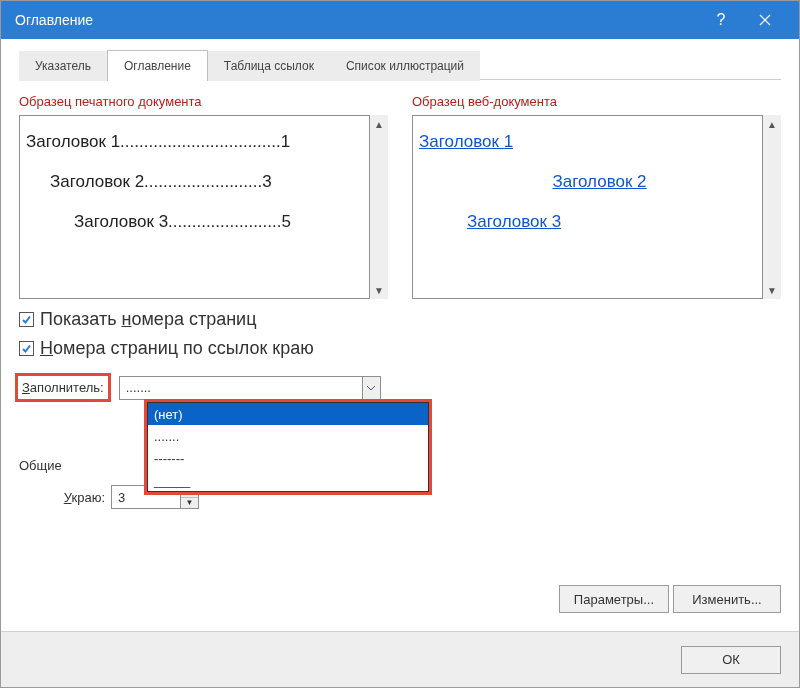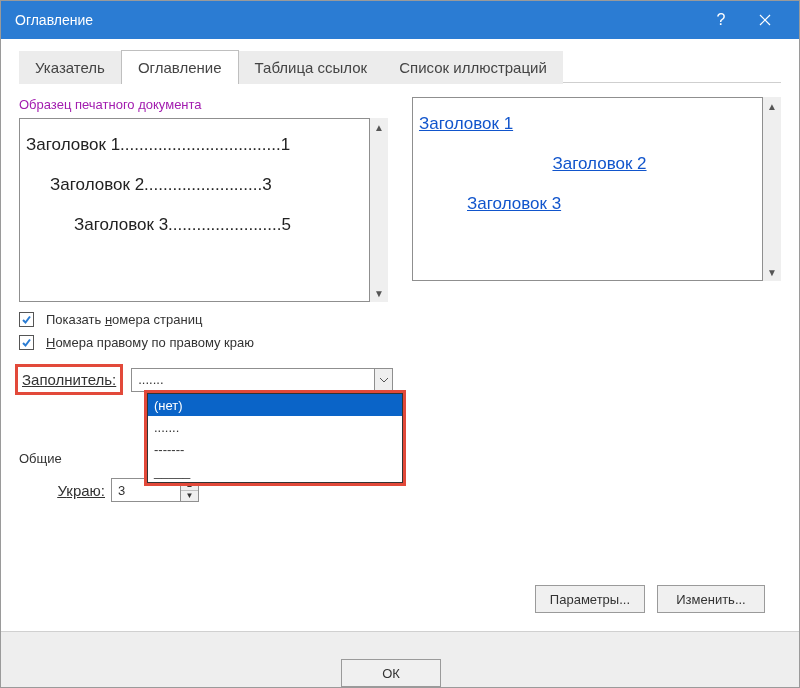--- a/index.html
+++ b/index.html
@@ -50,21 +50,21 @@
     align-items: flex-end;
     gap: 0;
     border-bottom: none;
   }
   .tab {
     padding: 8px 16px;
     background: #f0f0f0;
     border: 1px solid #cfcfcf;
     border-bottom: none;
     color: #444;
-    font-size: 15px;
+    font-size: 12px;
     position: relative;
     top: 1px;
   }
   .tab.active {
     background: #fff;
     border-color: #bfbfbf;
     z-index: 2;
   }
   .tab:not(.active) {
     border: none;
@@ -86,21 +86,21 @@
     gap: 24px;
   }
   .preview-col {
     flex: 1;
     display: flex;
     flex-direction: column;
   }
   .preview-label {
     margin-bottom: 6px;
     font-size: 13px;
-    color: #a21caf;
+    color: #b91c1c;
   }
   .preview-row {
     display: flex;
   }
   .preview-box {
     flex: 1;
     height: 184px;
     border: 1px solid #8f8f8f;
     background: #fff;
     font-size: 17px;
@@ -148,23 +148,23 @@
 
   .checks {
     margin-top: 10px;
     display: flex;
     gap: 24px;
   }
   .check-col { flex: 1; }
   .check {
     display: flex;
     align-items: center;
-    gap: 12px;
+    gap: 6px;
     margin-bottom: 8px;
-    font-size: 13px;
+    font-size: 18px;
     color: #333;
   }
   .check .box {
     width: 15px;
     height: 15px;
     border: 1px solid #555;
     display: flex;
     align-items: center;
     justify-content: center;
     background: #fff;
@@ -174,22 +174,21 @@
 
   .row-field {
     display: flex;
     align-items: center;
     margin-top: 6px;
     position: relative;
   }
   .row-field .label {
     width: 114px;
     text-align: left;
-    font-size: 15px;
-    text-decoration: underline;
+    font-size: 13px;
   }
   .row-field.right .label { text-align: right; padding-right: 6px; }
 
   .leader-label-wrap {
     border: 3px solid #e2493a;
     padding: 4px 4px;
     margin-left: -4px;
   }
 
   .combo {
@@ -219,21 +218,21 @@
   .combo .combo-btn svg { stroke: #555; fill: none; }
 
   .leader-combo-wrap {
     width: 262px;
   }
 
   .dropdown-open-wrap {
     position: absolute;
     left: 125px;
     top: 26px;
-    width: 262px;
+    width: 288px;
     border: 3px solid #e2493a;
     z-index: 10;
   }
   .dropdown-open {
     border: 1px solid #333;
     background: #fff;
   }
   .dropdown-open .opt {
     padding: 4px 6px;
     font-size: 13px;
@@ -285,24 +284,24 @@
     display: flex;
     align-items: center;
     justify-content: center;
     font-size: 8px;
     background: #efefef;
   }
   .spin .btns .sbtn:first-child { border-bottom: 1px solid #bfbfbf; }
 
   .right-buttons {
     position: absolute;
-    right: 34px;
+    right: 18px;
     bottom: 74px;
     display: flex;
-    gap: 12px;
+    gap: 4px;
     padding-left: 28px;
   }
   .btn {
     min-width: 108px;
     height: 28px;
     border: 1px solid #9a9a9a;
     background: #f0f0f0;
     display: flex;
     align-items: center;
     justify-content: center;
@@ -316,21 +315,20 @@
     left: 0;
     right: 0;
     height: 56px;
     border-top: 1px solid #d0d0d0;
     background: #eeeeee;
     display: flex;
     align-items: center;
     justify-content: flex-end;
     gap: 12px;
     padding-right: 18px;
-    flex-direction: column;
   }
   .footer .btn { min-width: 100px; }
 </style>
 </head>
 <body>
 
 <div class="dialog">
 
   <div class="titlebar">
     <span class="title">Оглавление</span>
@@ -378,20 +376,21 @@
             </div>
             <div class="scrollbar">
               <div class="sb-btn">▲</div>
               <div class="sb-track"></div>
               <div class="sb-btn">▼</div>
             </div>
           </div>
         </div>
 
         <div class="preview-col">
+          <span class="preview-label">Образец веб-документа</span>
           <div class="preview-row">
             <div class="preview-box">
               <div class="web-line"><a>Заголовок 1</a></div>
               <div class="web-line indent-1"><a>Заголовок 2</a></div>
               <div class="web-line indent-2"><a>Заголовок 3</a></div>
             </div>
             <div class="scrollbar">
               <div class="sb-btn">▲</div>
               <div class="sb-track"></div>
               <div class="sb-btn">▼</div>
@@ -409,21 +408,21 @@
                 </svg>
               </span>
             <span><span>Показать </span><span class="u">н</span><span>омера страниц</span></span>
           </label>
           <label class="check">
             <span class="box">
                 <svg width="11" height="11" viewBox="0 0 11 11">
                   <polyline points="2,6 4.5,8.5 9,2.5"></polyline>
                 </svg>
               </span>
-            <span><span class="u">Н</span><span>омера правому по правому краю</span></span>
+            <span><span class="u">Н</span><span>омера страниц по ссылок краю</span></span>
           </label>
         </div>
       </div>
 
       <div class="row-field">
         <div class="leader-label-wrap">
           <span class="label"><span class="u">З</span><span>аполнитель:</span></span>
         </div>
         <div style="width:8px"></div>
         <div class="combo leader-combo-wrap">

